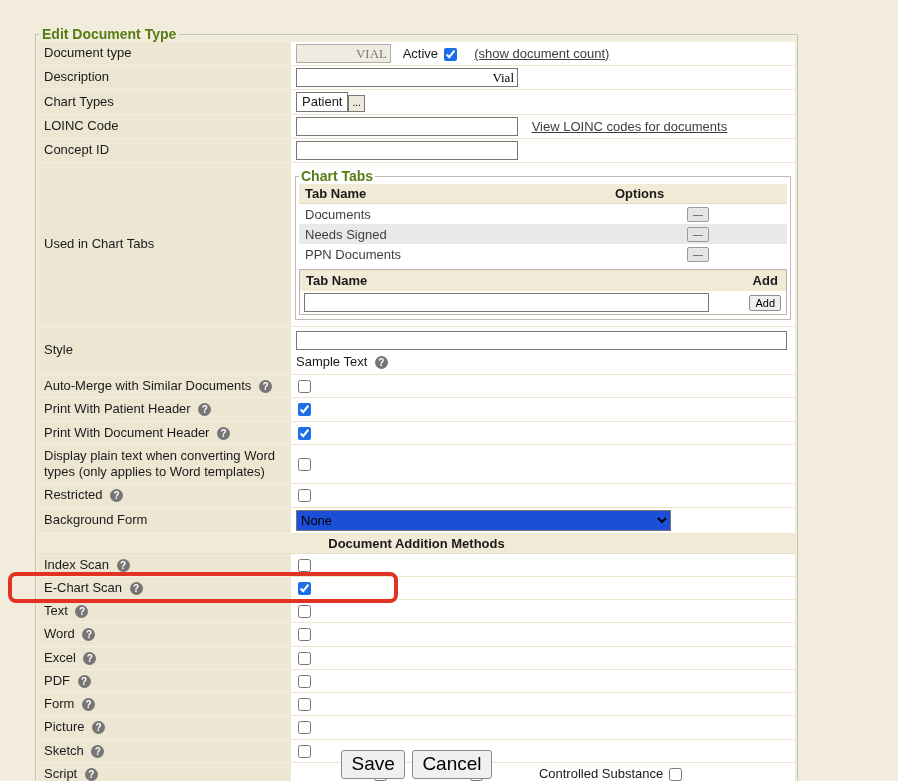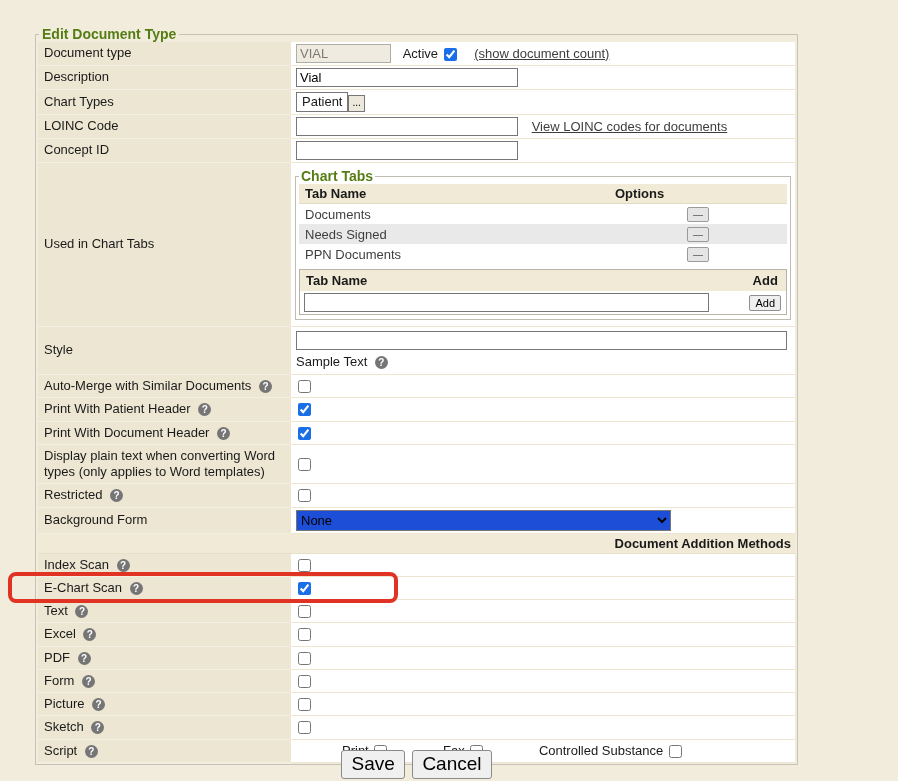--- a/index.html
+++ b/index.html
@@ -23,27 +23,27 @@
   table.form { width:100%; border-collapse:collapse; }
   td.label {
     background:#ece6d2; width:253px; padding:3px 6px;
     border-bottom:1px solid #f4efe3; vertical-align:middle; line-height:1.25;
   }
   td.value {
     background:#ffffff; padding:2px 5px;
     border-bottom:1px solid #ede5d0; vertical-align:middle;
   }
   td.section-header {
-    background:#f0ead7; font-weight:bold; text-align:right; padding:2px 4px;
+    background:#f0ead7; font-weight:bold; text-align:center; padding:2px 4px;
     border-bottom:1px solid #e6dfc9;
   }
 
   input[type=text] {
     border:1px solid #777; height:19px; font-size:13px; padding:1px 3px;
-    font-family:Liberation Sans, sans-serif; background:#fff;
+    font-family:Liberation Serif, serif; background:#fff;text-align:right;
   }
   input.disabled { background:#f0ebe1; color:#7e7a72; border:1px solid #b0ada3; }
   input[type=checkbox] { width:13px; height:13px; accent-color:#1a6fe8; margin:1px 2px; vertical-align:middle; }
 
   a.lnk { color:#3d3d3d; text-decoration:underline; cursor:pointer; }
 
   .help {
     display:inline-block; width:13px; height:13px; border-radius:50%;
     background:#757575; color:#fff; font-size:10px; font-weight:bold;
     text-align:center; line-height:13px; vertical-align:middle; margin-left:4px; cursor:pointer;
@@ -276,20 +276,27 @@
       </tr>
 
       <tr>
         <td class="label">
           <span>Text</span>
           <span class="help">?</span>
         </td>
         <td class="value"><input type="checkbox" style=""></td>
       </tr>
 
+      <tr>
+        <td class="label">
+          <span>Word</span>
+          <span class="help">?</span>
+        </td>
+        <td class="value"><input type="checkbox" style=""></td>
+      </tr>
 
       <tr>
         <td class="label">
           <span>Excel</span>
           <span class="help">?</span>
         </td>
         <td class="value"><input type="checkbox" style=""></td>
       </tr>
 
       <tr>

